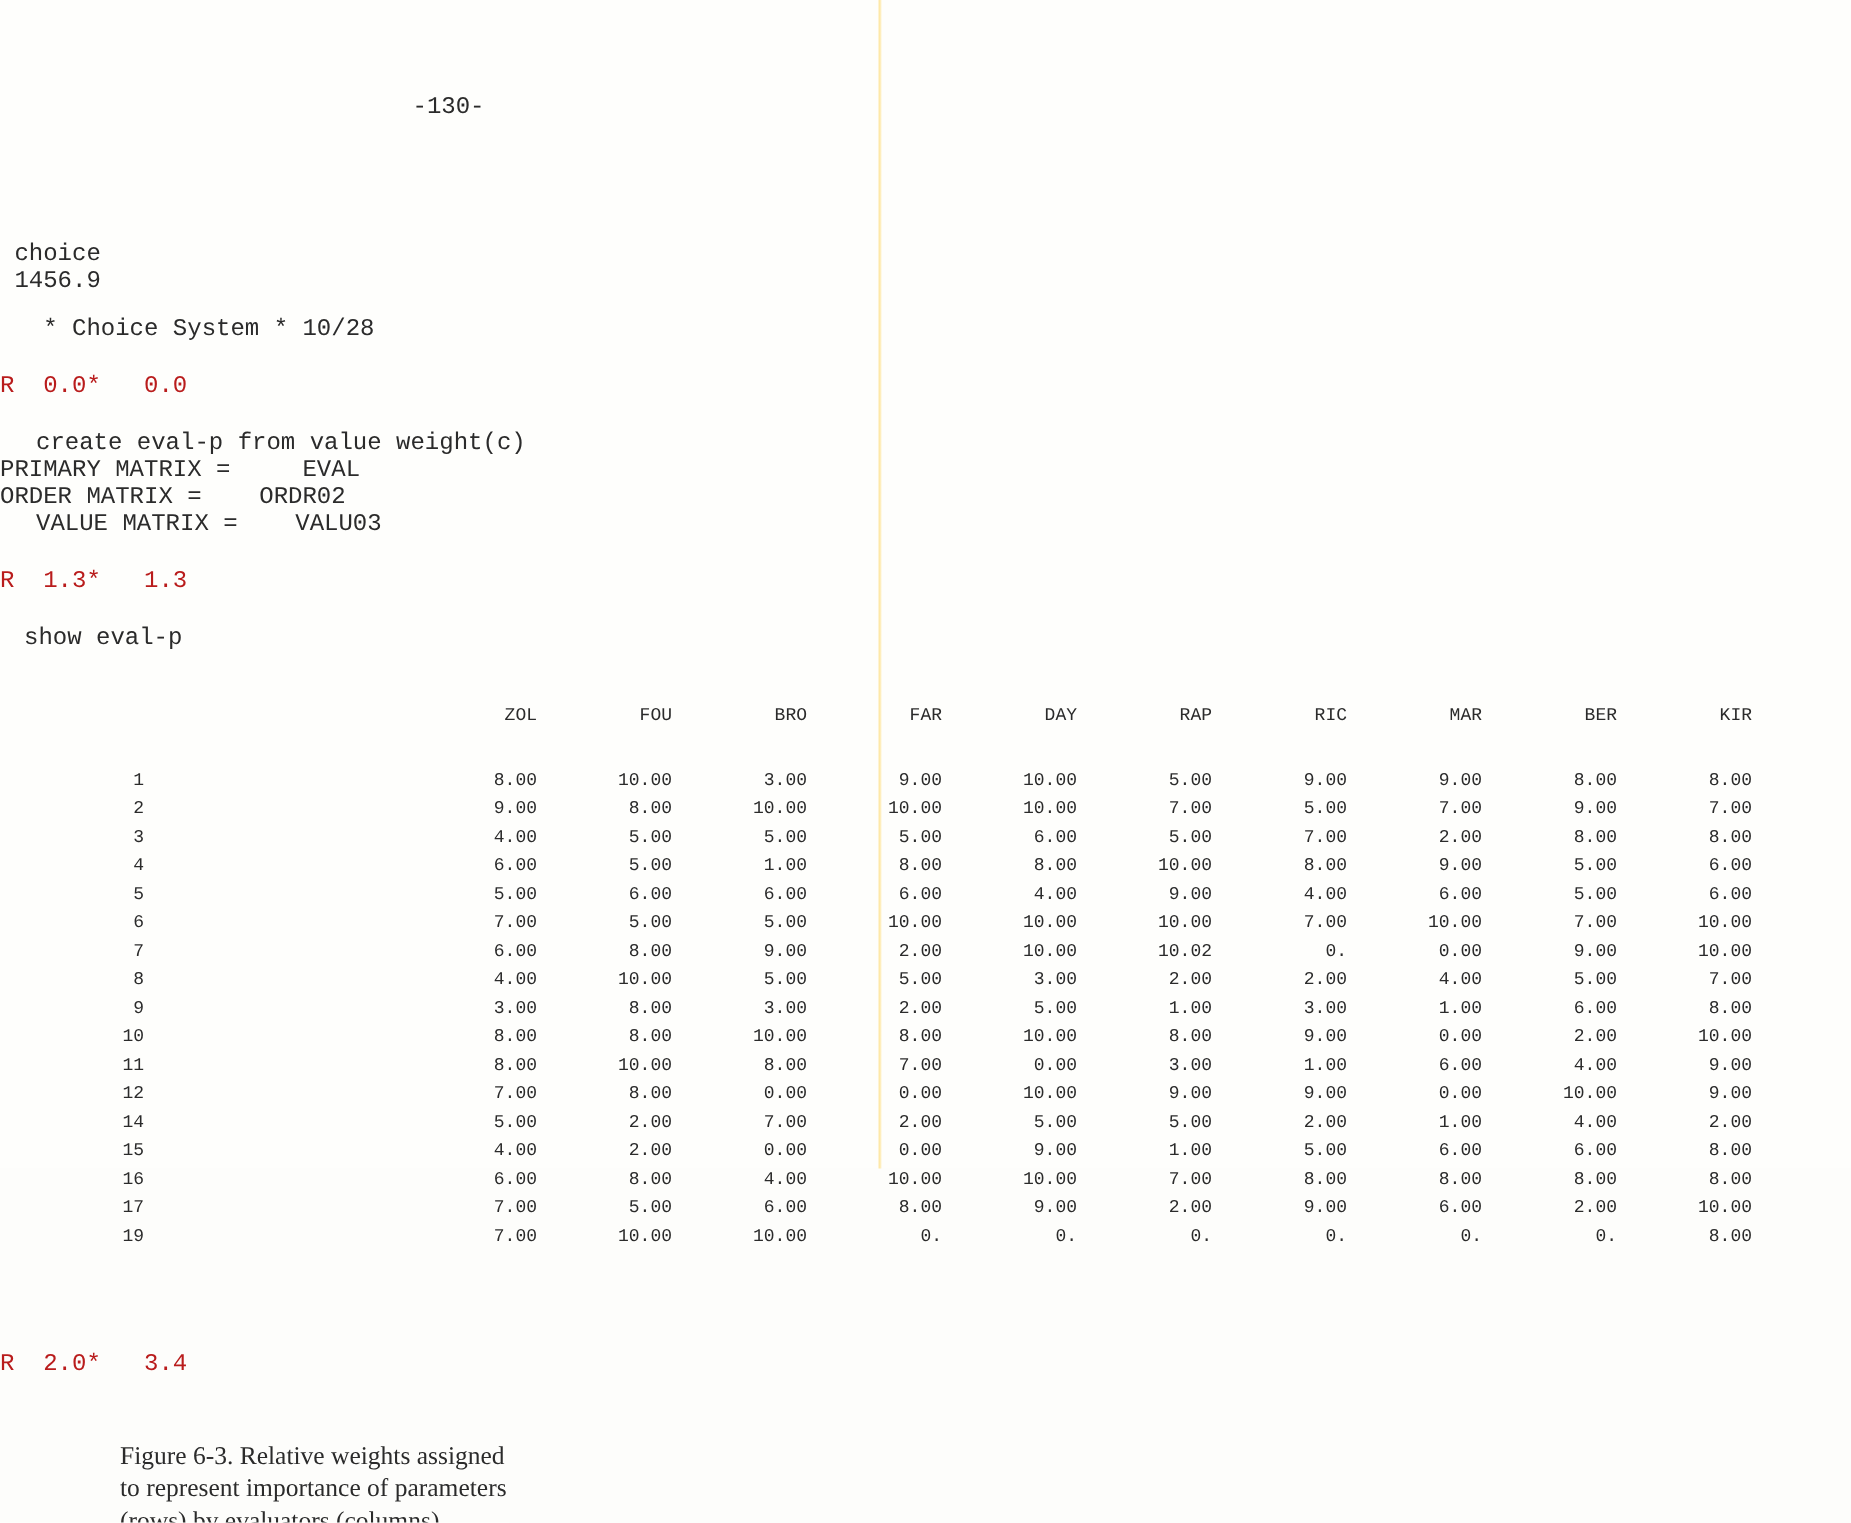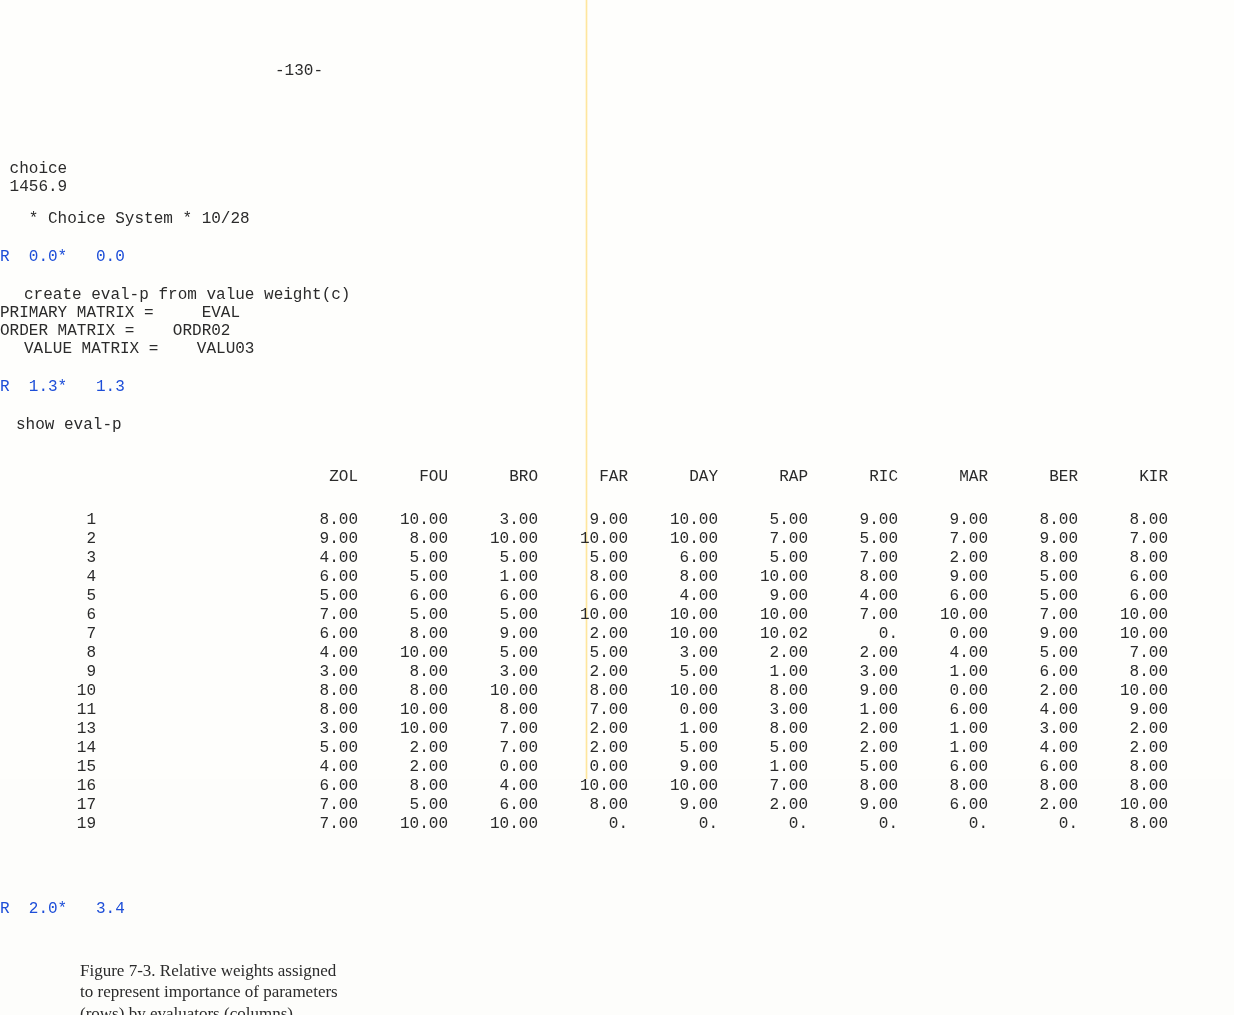--- a/index.html
+++ b/index.html
@@ -37,32 +37,32 @@
     top: 62px;
     left: 275px;
     font-family: "Courier New", monospace;
   }
   .block {
     position: absolute;
     white-space: pre;
     line-height: 1.15;
   }
   .red {
-    color: #1d4ed8;
+    color: #b91c1c;
   }
   .table-wrap {
     position: absolute;
     left: 58px;
     top: 468px;
     width: 1120px;
   }
   .tbl {
     border-collapse: collapse;
     font-family: "Courier New", monospace;
-    font-size: 16px;
+    font-size: 12px;
   }
   .tbl th, .tbl td {
     text-align: right;
     padding: 0 8px;
     font-weight: normal;
     height: 19px;
     line-height: 19px;
     white-space: nowrap;
   }
   .tbl th {
@@ -263,31 +263,31 @@
             <td>8.00</td>
             <td>7.00</td>
             <td>0.00</td>
             <td>3.00</td>
             <td>1.00</td>
             <td>6.00</td>
             <td>4.00</td>
             <td>9.00</td>
           </tr>
           <tr>
-            <td class="rowlabel">13</td>
-            <td>3.00</td>
-            <td>10.00</td>
-            <td>7.00</td>
-            <td>2.00</td>
-            <td>1.00</td>
-            <td>8.00</td>
-            <td>2.00</td>
-            <td>1.00</td>
-            <td>3.00</td>
-            <td>2.00</td>
+            <td class="rowlabel">12</td>
+            <td>7.00</td>
+            <td>8.00</td>
+            <td>0.00</td>
+            <td>0.00</td>
+            <td>10.00</td>
+            <td>9.00</td>
+            <td>9.00</td>
+            <td>0.00</td>
+            <td>10.00</td>
+            <td>9.00</td>
           </tr>
           <tr>
             <td class="rowlabel">14</td>
             <td>5.00</td>
             <td>2.00</td>
             <td>7.00</td>
             <td>2.00</td>
             <td>5.00</td>
             <td>5.00</td>
             <td>2.00</td>
@@ -347,18 +347,18 @@
             <td>0.</td>
             <td>8.00</td>
           </tr>
         </tbody>
     </table>
   </div>
 
   <div class="block red" style="left:0px; top:900px;">R  2.0*   3.4</div>
 
   <div class="caption">
-    <span>Figure 7-3.  Relative weights assigned</span><br>
+    <span>Figure 6-3.  Relative weights assigned</span><br>
     <span>to represent importance of parameters</span><br>
     <span>(rows) by evaluators (columns).</span>
   </div>
 
 </div>
 
 </body></html>

